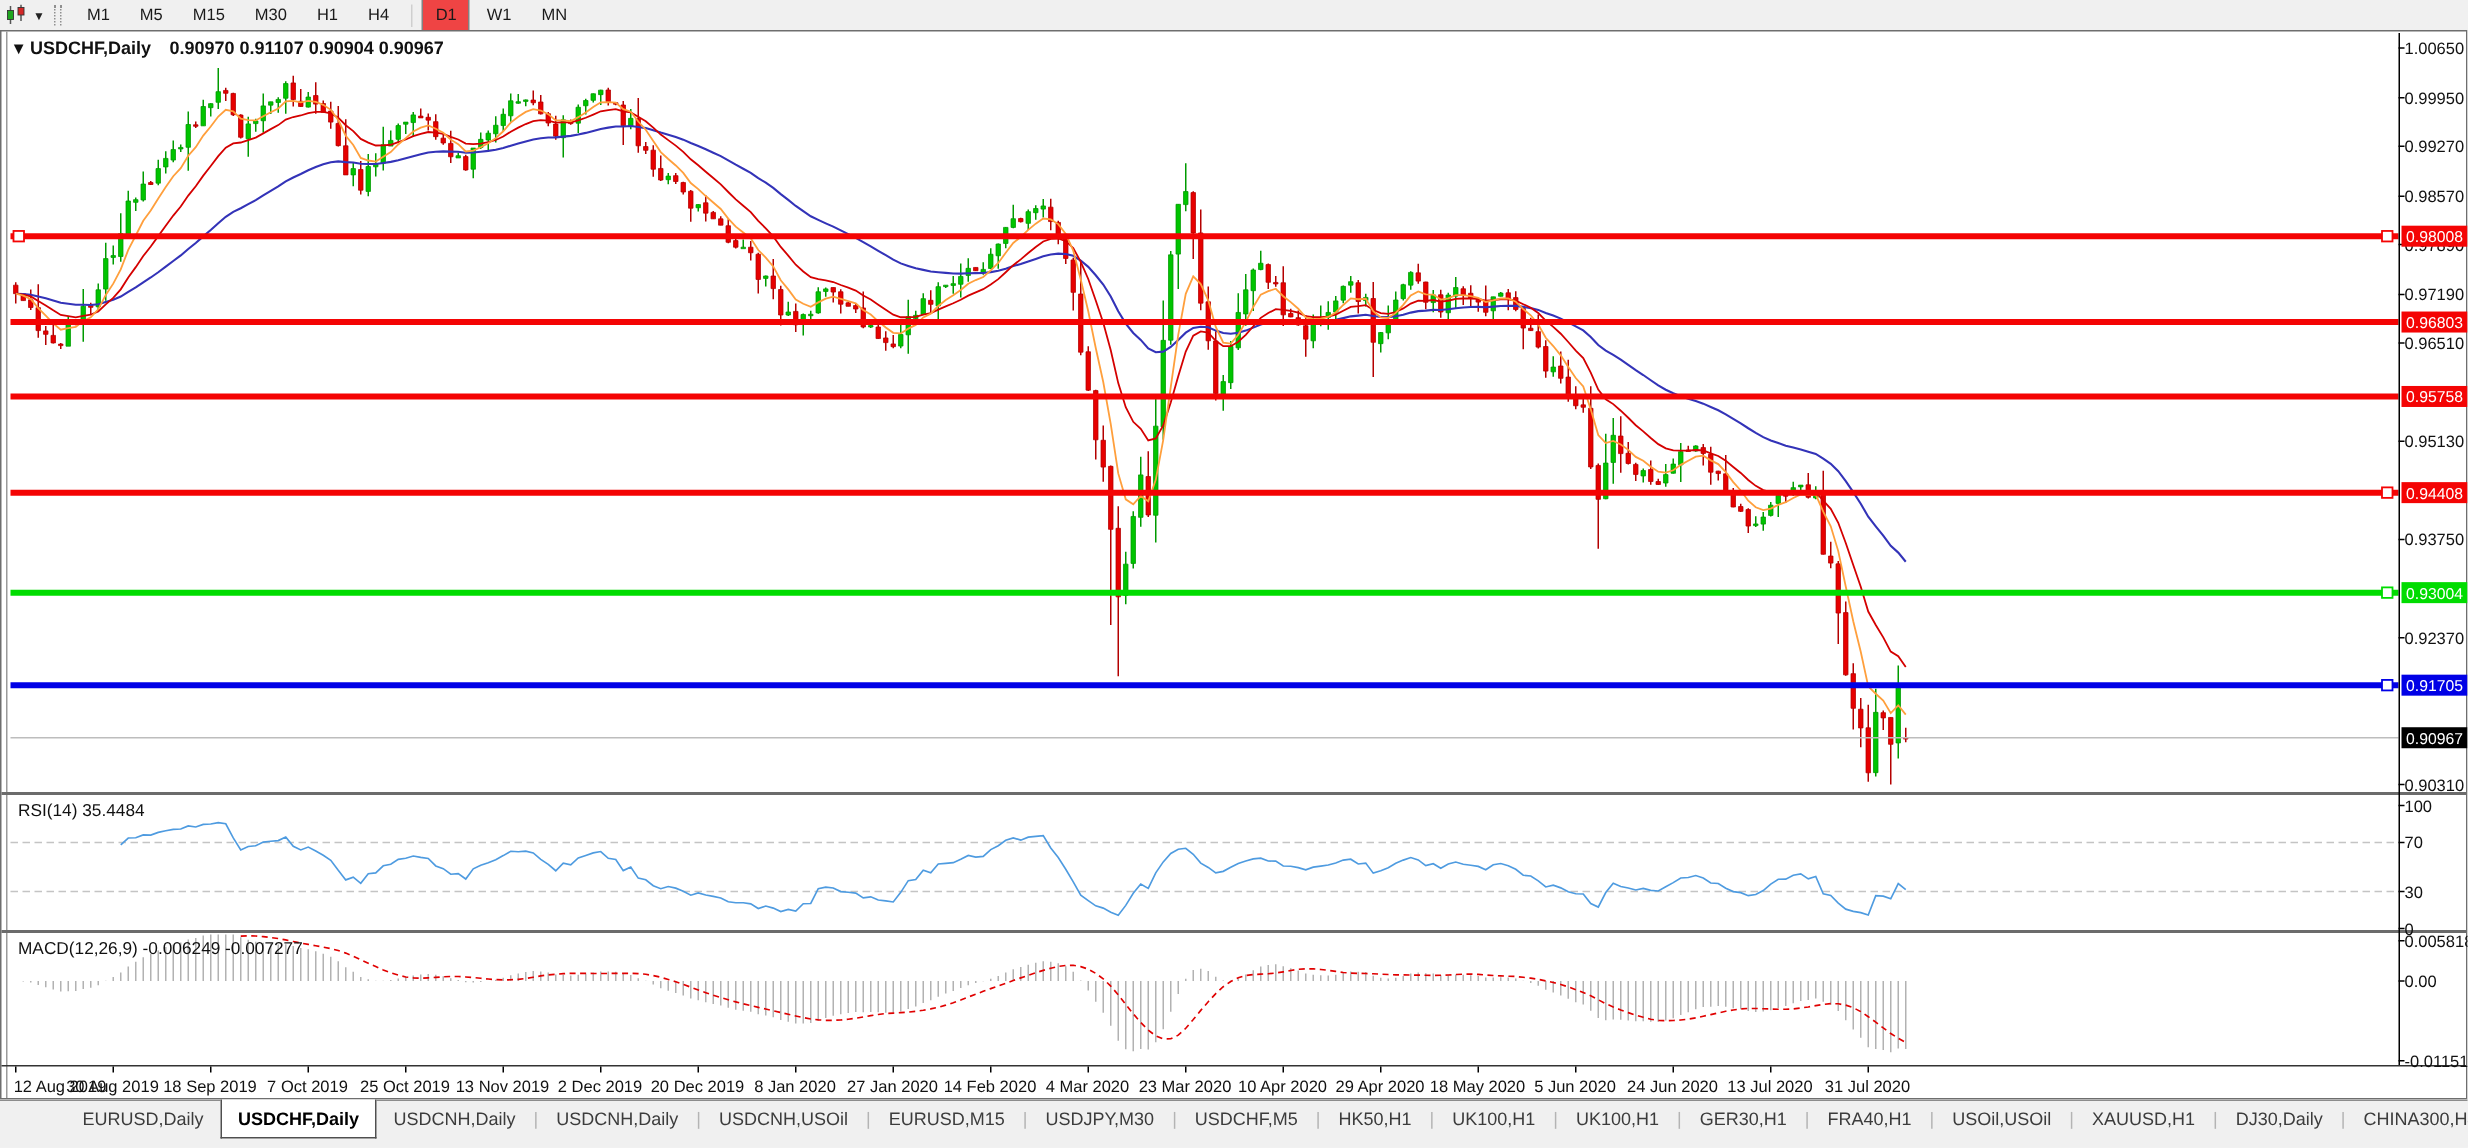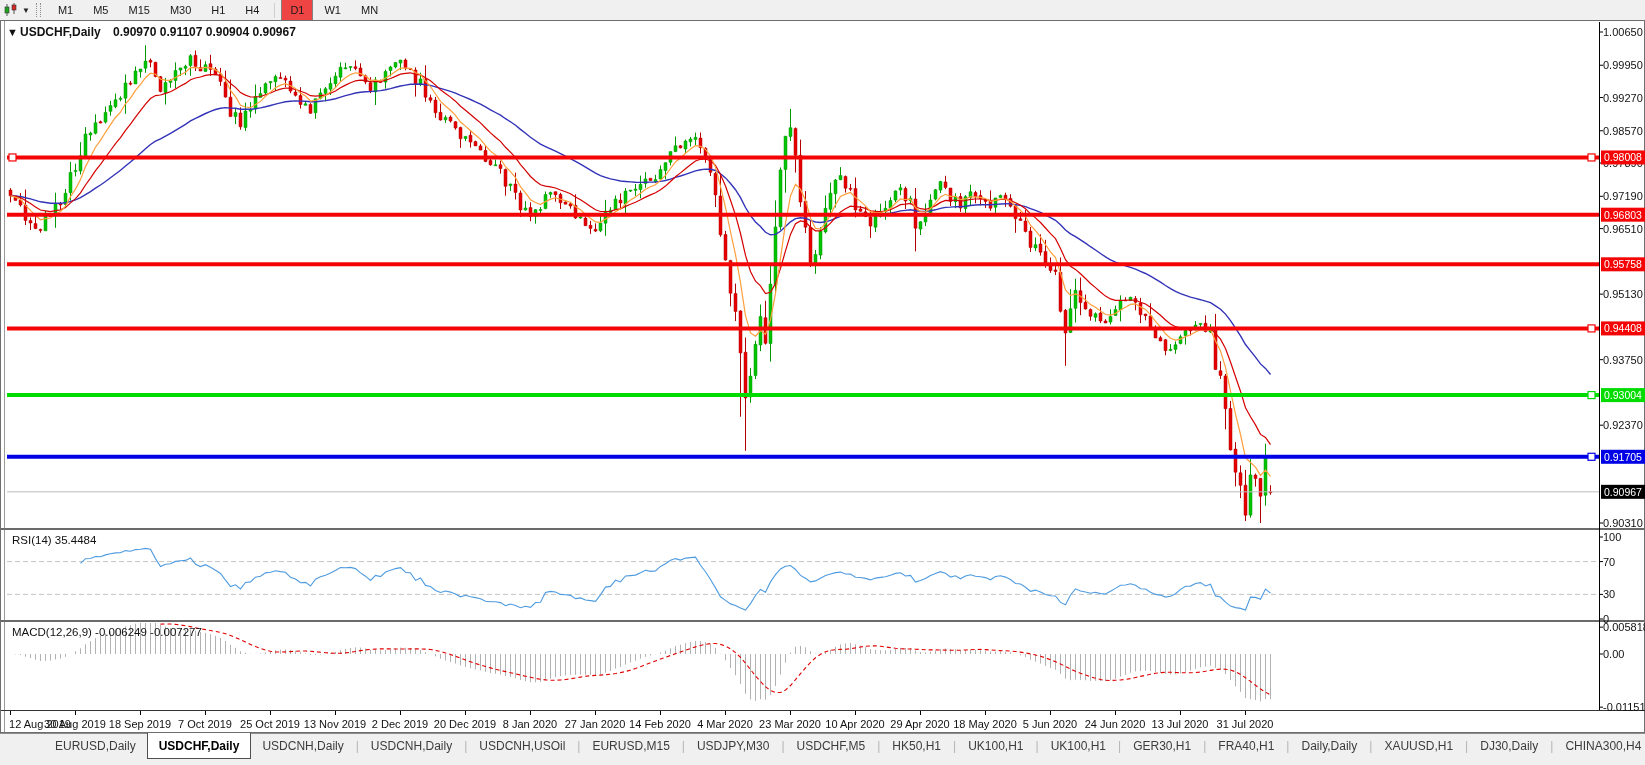--- a/index.html
+++ b/index.html
@@ -237,20 +237,20 @@
     <div class="tab">HK50,H1</div>
     <span class="sep">|</span>
     <div class="tab">UK100,H1</div>
     <span class="sep">|</span>
     <div class="tab">UK100,H1</div>
     <span class="sep">|</span>
     <div class="tab">GER30,H1</div>
     <span class="sep">|</span>
     <div class="tab">FRA40,H1</div>
     <span class="sep">|</span>
-    <div class="tab">Daily,Daily</div>
+    <div class="tab">USOil,USOil</div>
     <span class="sep">|</span>
     <div class="tab">XAUUSD,H1</div>
     <span class="sep">|</span>
     <div class="tab">DJ30,Daily</div>
     <span class="sep">|</span>
     <div class="tab">CHINA300,H4</div>
   </div>
 
 </body></html>

